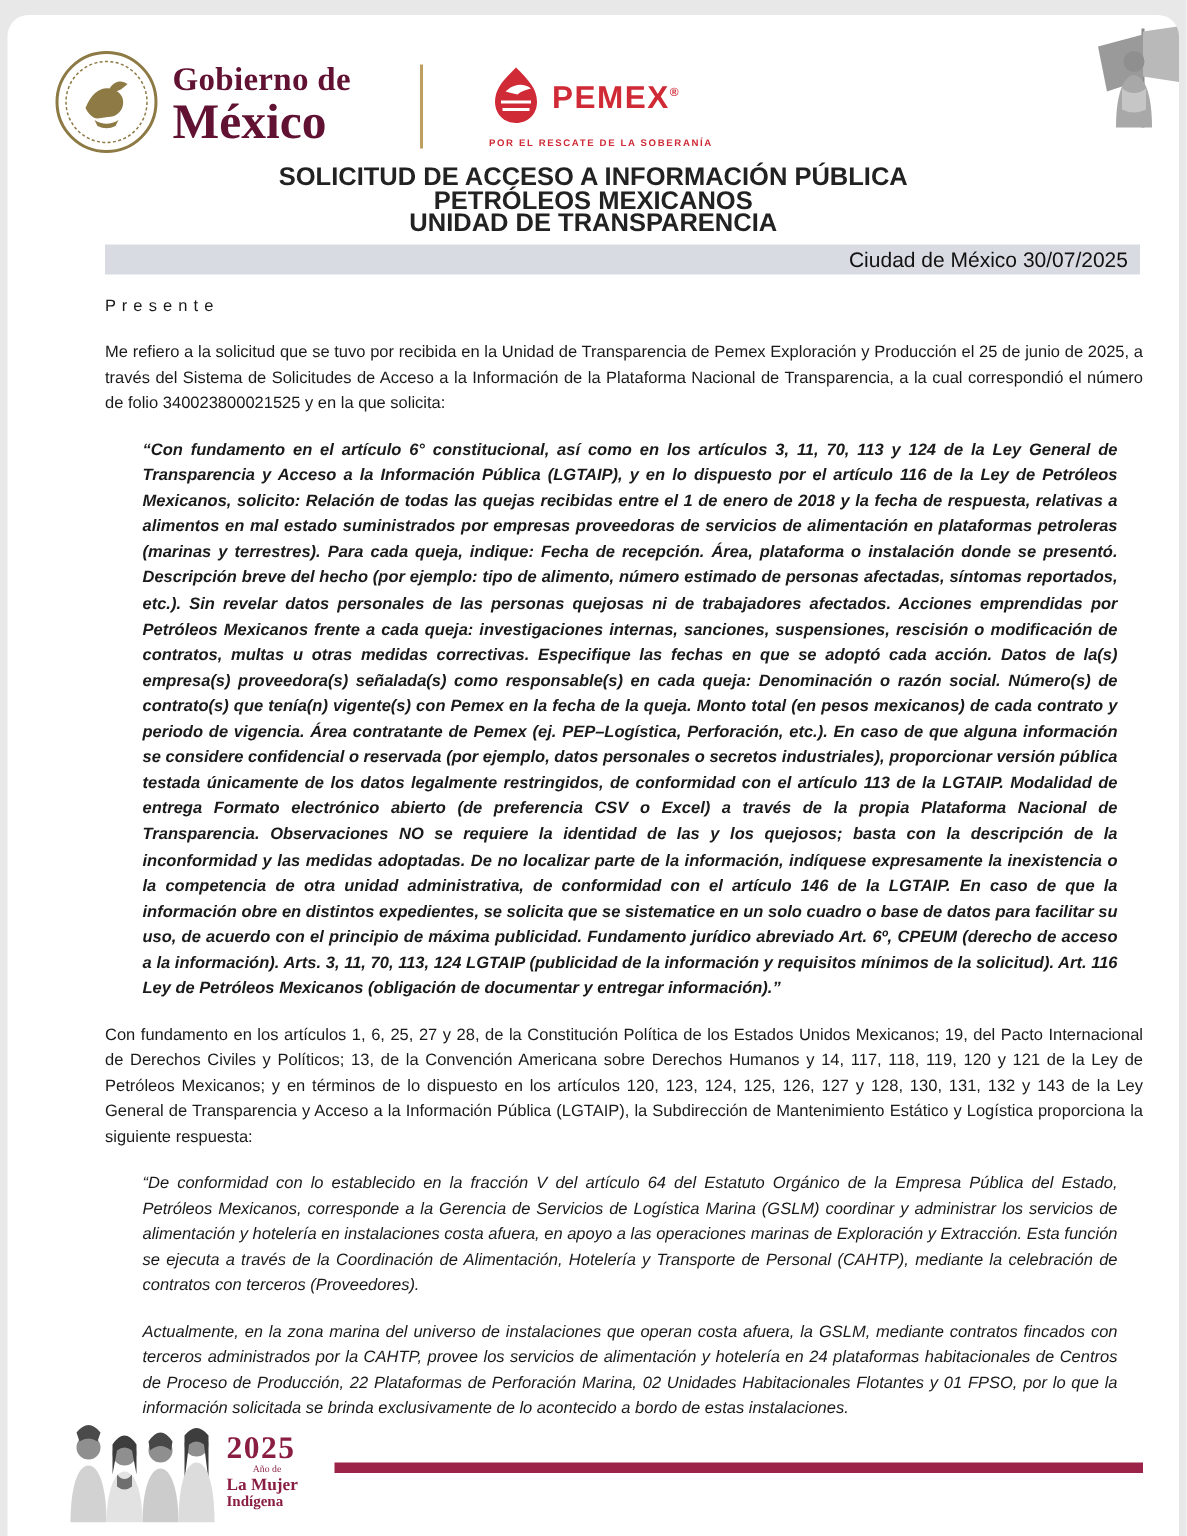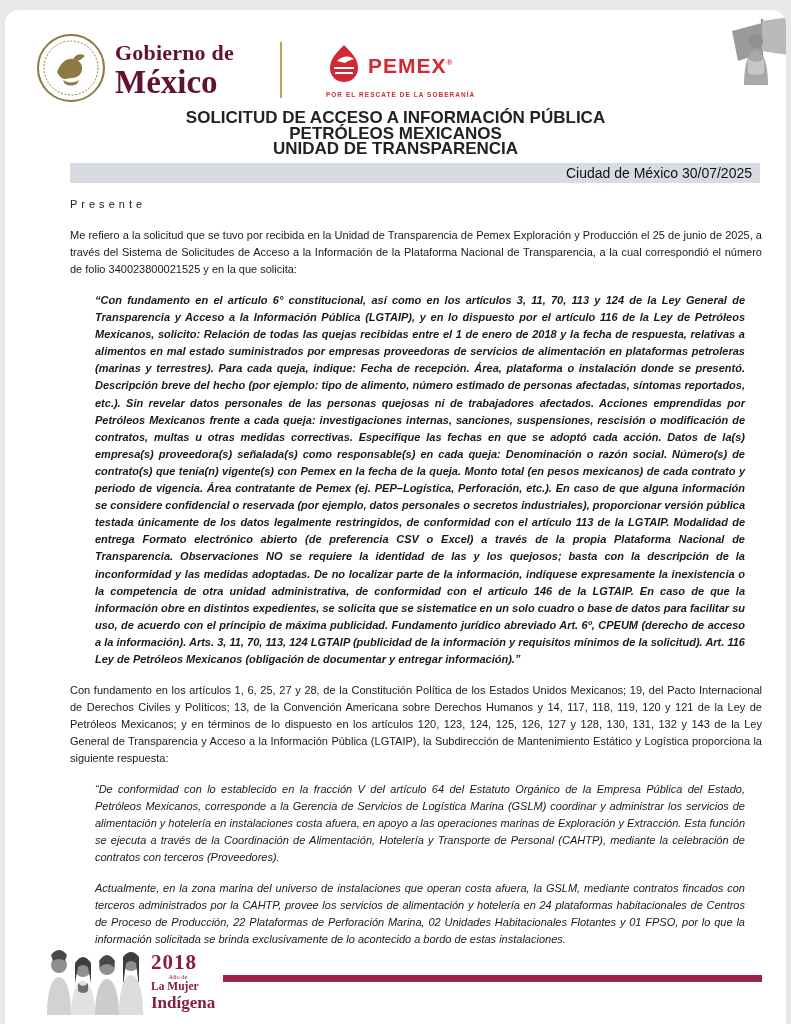--- a/index.html
+++ b/index.html
@@ -84,21 +84,21 @@
   }
   .women-img { width:106px; height:72px; flex:0 0 auto; }
   .anio-logo {
     flex:0 0 auto; margin-left:4px; width:66px;
     color:#891d42; font-family:"Liberation Serif", serif;
     line-height:1; text-align:left;
   }
   .anio-logo .year { font-size:21px; font-weight:bold; letter-spacing:1px; }
   .anio-logo .sub { font-size:6.5px; text-align:center; width:54px; margin-top:1px; }
   .anio-logo .mujer { font-size:11.5px; font-weight:bold; margin-top:1px; }
-  .anio-logo .indigena { font-size:17px; font-weight:bold; margin-top:1px; }
+  .anio-logo .indigena { font-size:10px; font-weight:bold; margin-top:1px; }
   .footer-bar {
     flex:1 1 auto; height:7px; background:#9d2449;
     margin-left:6px; margin-bottom:6px;
   }
 </style>
 </head>
 <body>
 
 <div class="paper">
 
@@ -188,21 +188,21 @@
           <circle cx="66" cy="24" r="8"></circle>
           <path d="M58 18 Q66 6 74 18 L73 24 Q66 18 59 24 Z" fill="#474747"></path>
           <path d="M54 72 C54 50 59 36 66 36 C73 36 78 50 78 72 Z" fill="#cccccc"></path>
           <circle cx="90" cy="20" r="8"></circle>
           <path d="M82 14 Q90 4 98 14 L98 44 L95 20 Q90 16 85 20 L82 44 Z" fill="#3d3d3d"></path>
           <path d="M78 72 C78 46 83 32 90 32 C97 32 102 46 102 72 Z" fill="#dcdcdc"></path>
         </g>
       </svg>
     </span>
     <div class="anio-logo">
-      <div class="year">2018</div>
+      <div class="year">2025</div>
       <div class="sub">Año de</div>
       <div class="mujer">La Mujer</div>
       <div class="indigena">Indígena</div>
     </div>
     <div class="footer-bar"></div>
   </div>
 
 </div>
 
 </body></html>

